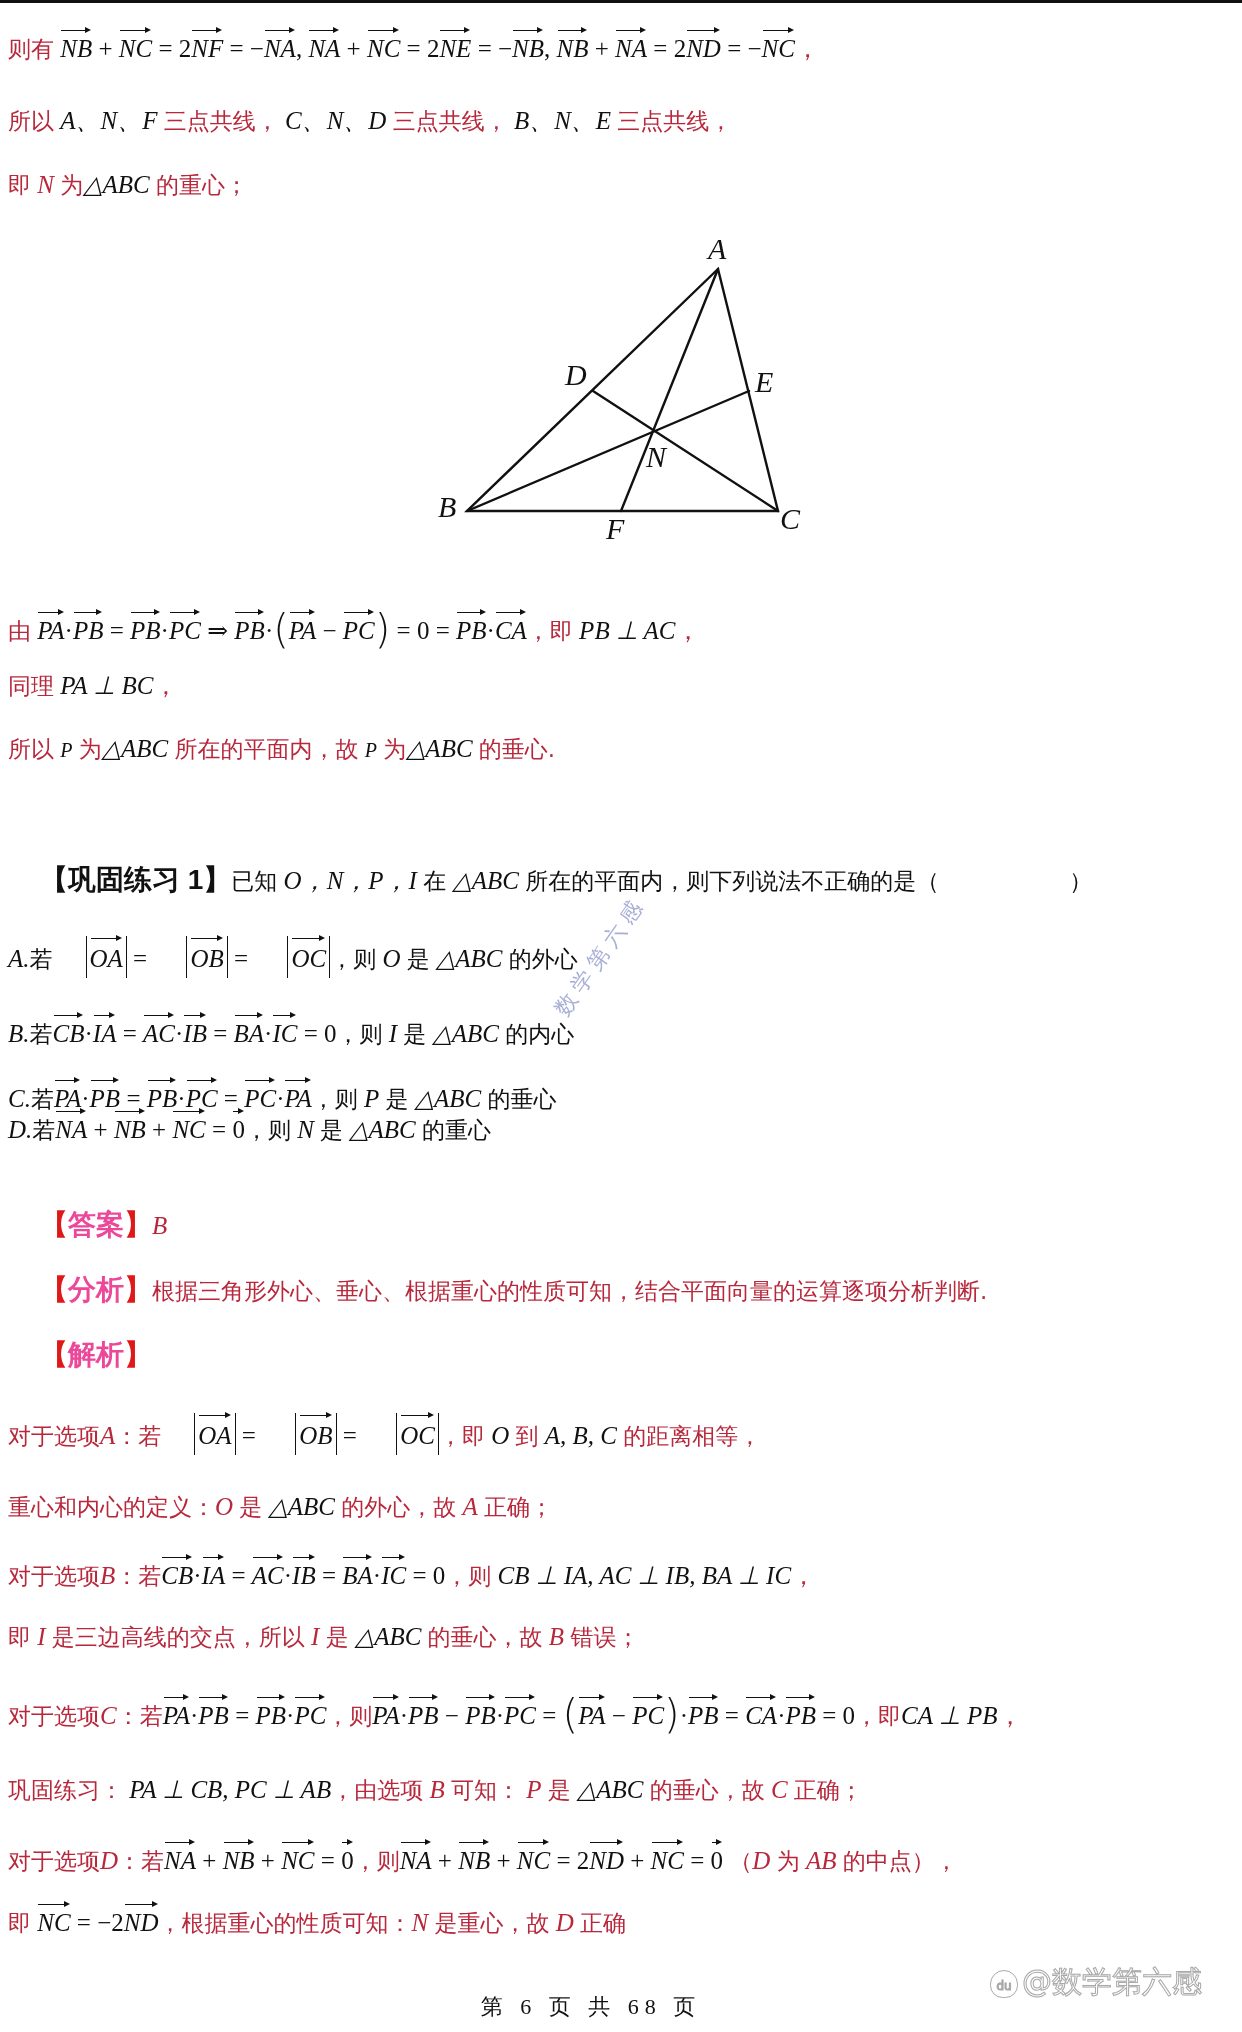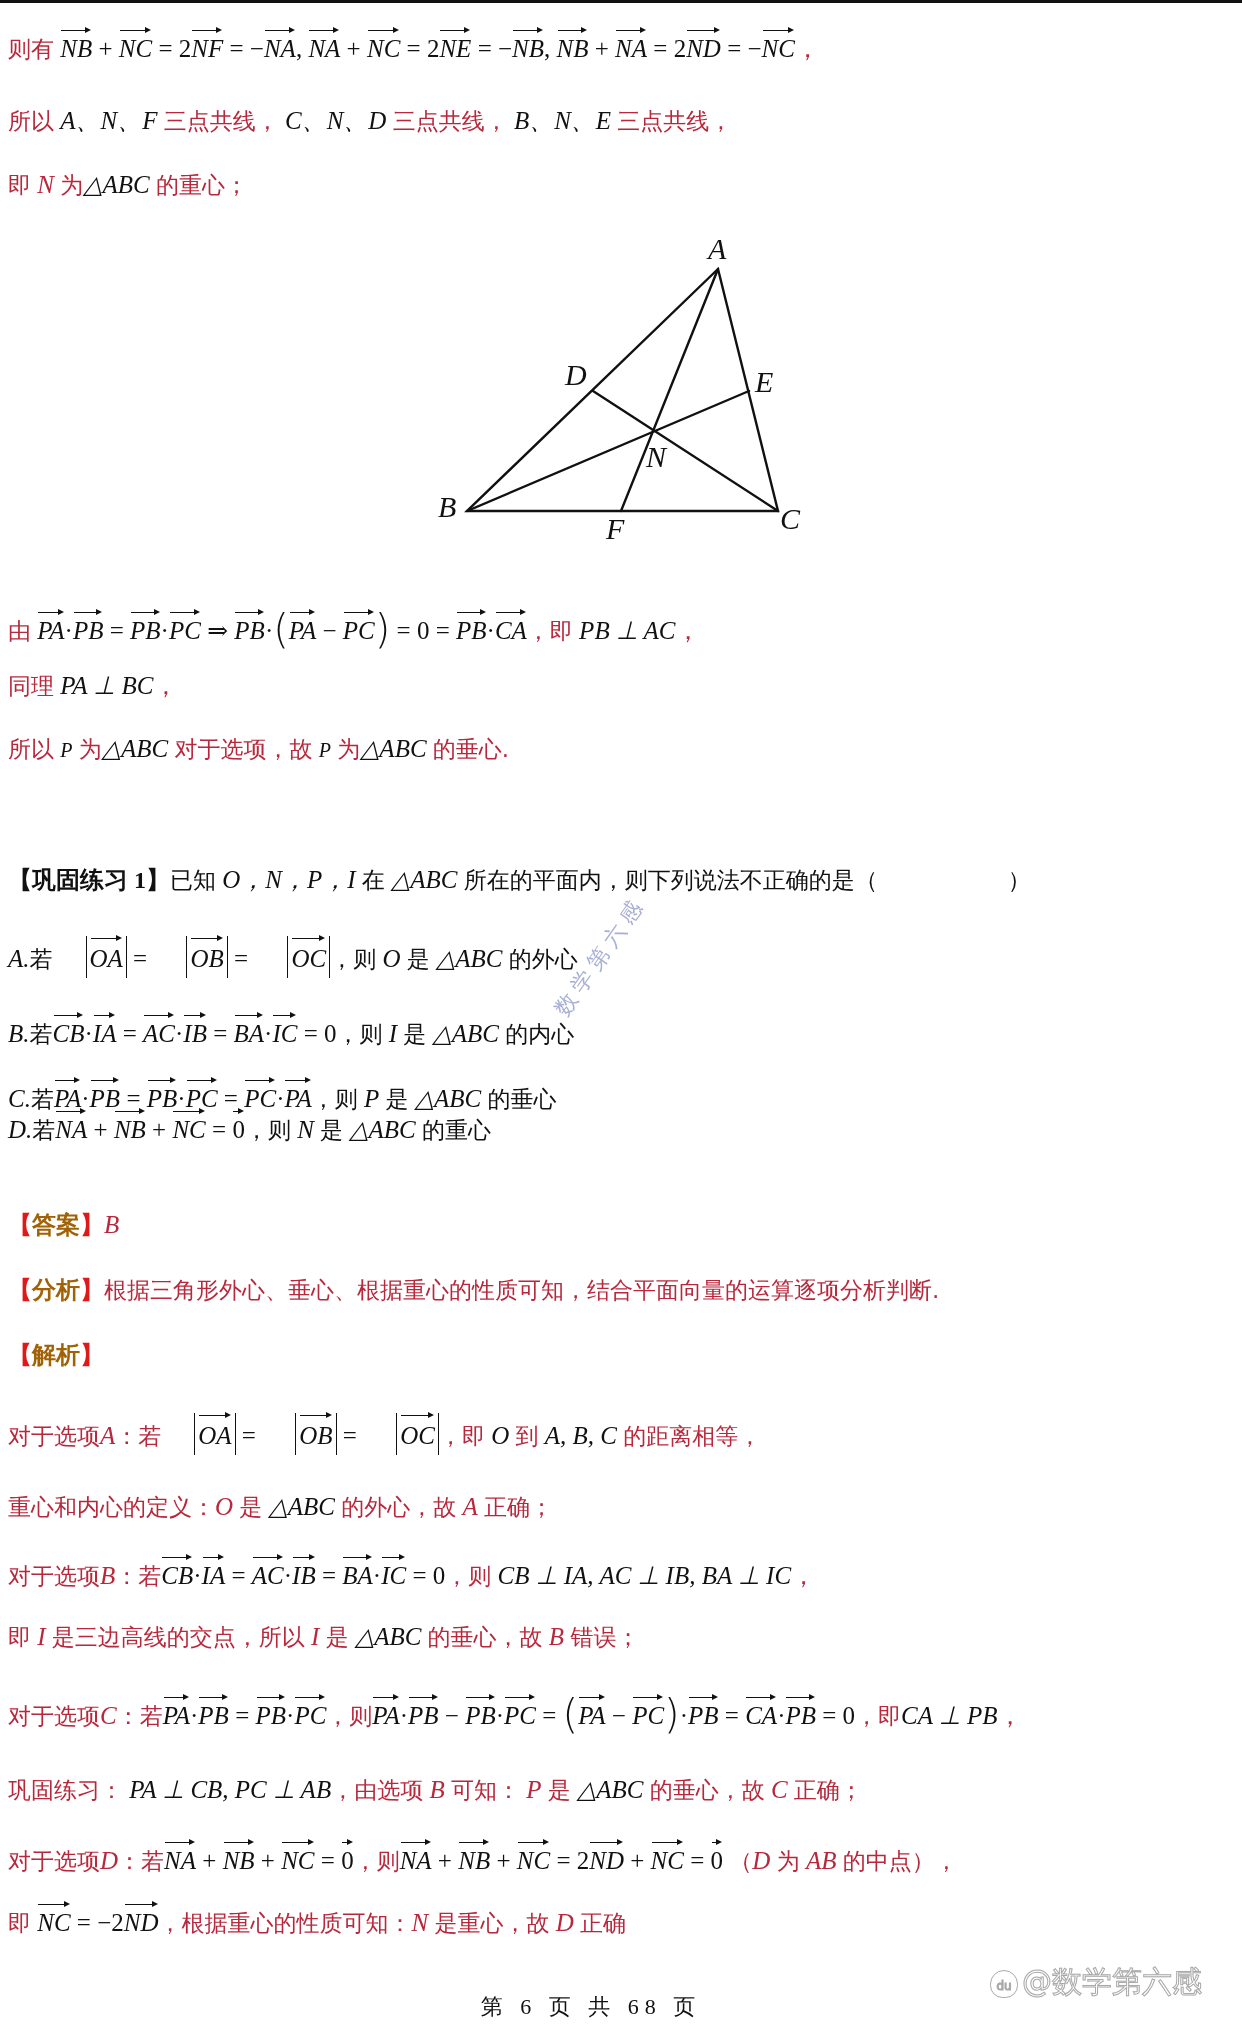--- a/index.html
+++ b/index.html
@@ -10,23 +10,23 @@
           font-family: "Liberation Serif", "DejaVu Serif", serif; color: #111; }
   .r { color: #b8283c; }
   .m { font-style: italic; font-family: "Liberation Serif", serif; }
   .vec { position: relative; display: inline-block; font-style: italic; padding-top: 4px; }
   .vec::before { content: ""; position: absolute; left: 1px; right: 3px; top: 2px; border-top: 1.5px solid #111; }
   .vec::after { content: ""; position: absolute; right: 1px; top: -1px; border-left: 6px solid #111;
                 border-top: 3.5px solid transparent; border-bottom: 3.5px solid transparent; }
   .abs { display: inline-block; border-left: 1.5px solid #111; border-right: 1.5px solid #111;
          padding: 0 3px; line-height: 38px; margin-left: 33px; }
   .big-paren { font-size: 40px; font-weight: 200; vertical-align: -4px; font-family: "DejaVu Sans", sans-serif; }
-  .tag { font-family: Liberation Serif, serif; font-size: 24px; }
+  .tag { font-family: Liberation Sans, sans-serif; font-size: 28px; margin-left: 32px; }
   .tag .br { color: #e01818; font-weight: bold; }
-  .tag .tx { color: #a16207; font-weight: bold; }
+  .tag .tx { color: #ec4899; font-weight: bold; }
   .tag-black .tx { color: #111; font-weight: bold; }
   .tag-black .br { color: #111; font-weight: bold; }
   .cn { font-family: "DejaVu Sans", sans-serif; font-size: 23px; }
   svg.tri { position: absolute; left: 0; top: 0; }
   .lbl { position: absolute; font-family: "Liberation Serif", serif; font-style: italic; font-size: 30px; color: #111; }
   .footer { position: absolute; top: 1992px; left: 0; width: 1182px; text-align: center;
             font-family: "Liberation Serif", serif; font-size: 22px; color: #111; letter-spacing: 6px; }
   .wm { position: absolute; left: 990px; top: 1962px; font-family: "DejaVu Sans", sans-serif; font-size: 30px;
         color: #fff; -webkit-text-stroke: 1px #aaa; text-shadow: 0 0 1px #bbb; }
   .wm-diag { position: absolute; left: 548px; top: 1005px; font-family: "DejaVu Sans", sans-serif; font-size: 22px;
@@ -95,21 +95,21 @@
 
 <div class="line" style="top:669px">
   <span class="r cn">同理</span>
   <span class="m">PA ⊥ BC</span><span class="r">，</span>
 </div>
 
 <div class="line" style="top:732px">
   <span class="r cn">所以</span>
   <span class="m" style="font-size:20px">P</span>
   <span class="r cn">为</span><span class="m">△ABC</span>
-  <span class="r cn">对于选项，故</span>
+  <span class="r cn">所在的平面内，故</span>
   <span class="m" style="font-size:20px">P</span>
   <span class="r cn">为</span><span class="m">△ABC</span>
   <span class="r cn">的垂心.</span>
 </div>
 
 <div class="line" style="top:863px">
   <span class="tag tag-black"><span class="br">【</span><span class="tx">巩固练习 1</span><span class="br">】</span></span><span class="cn">已知</span>
   <span class="m">O，N，P，I</span>
   <span class="cn">在</span>
   <span class="m">△ABC</span>

